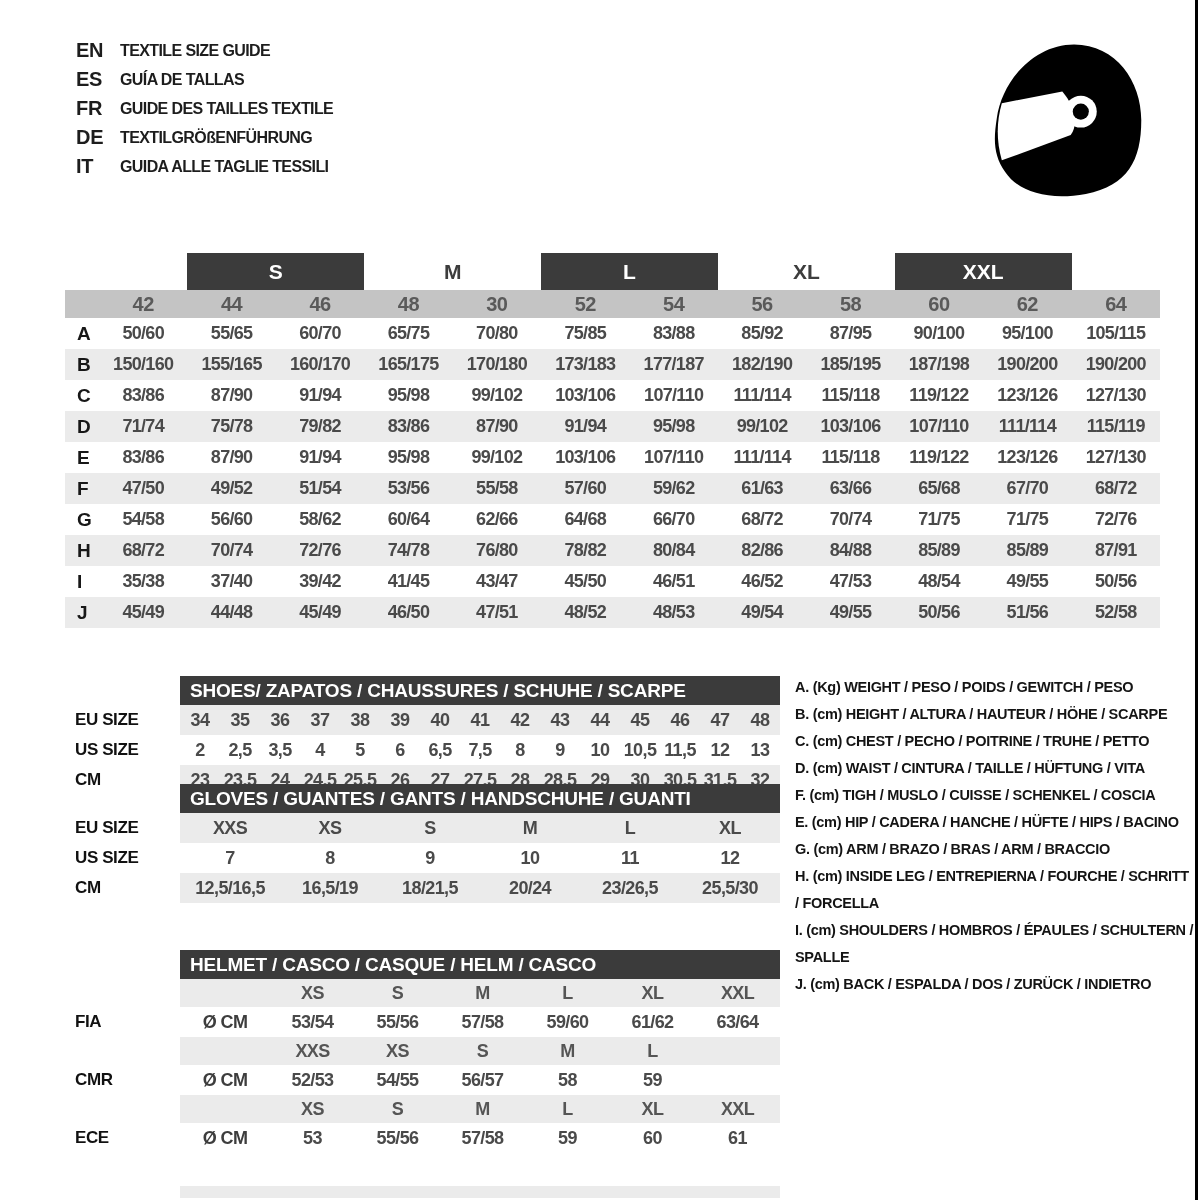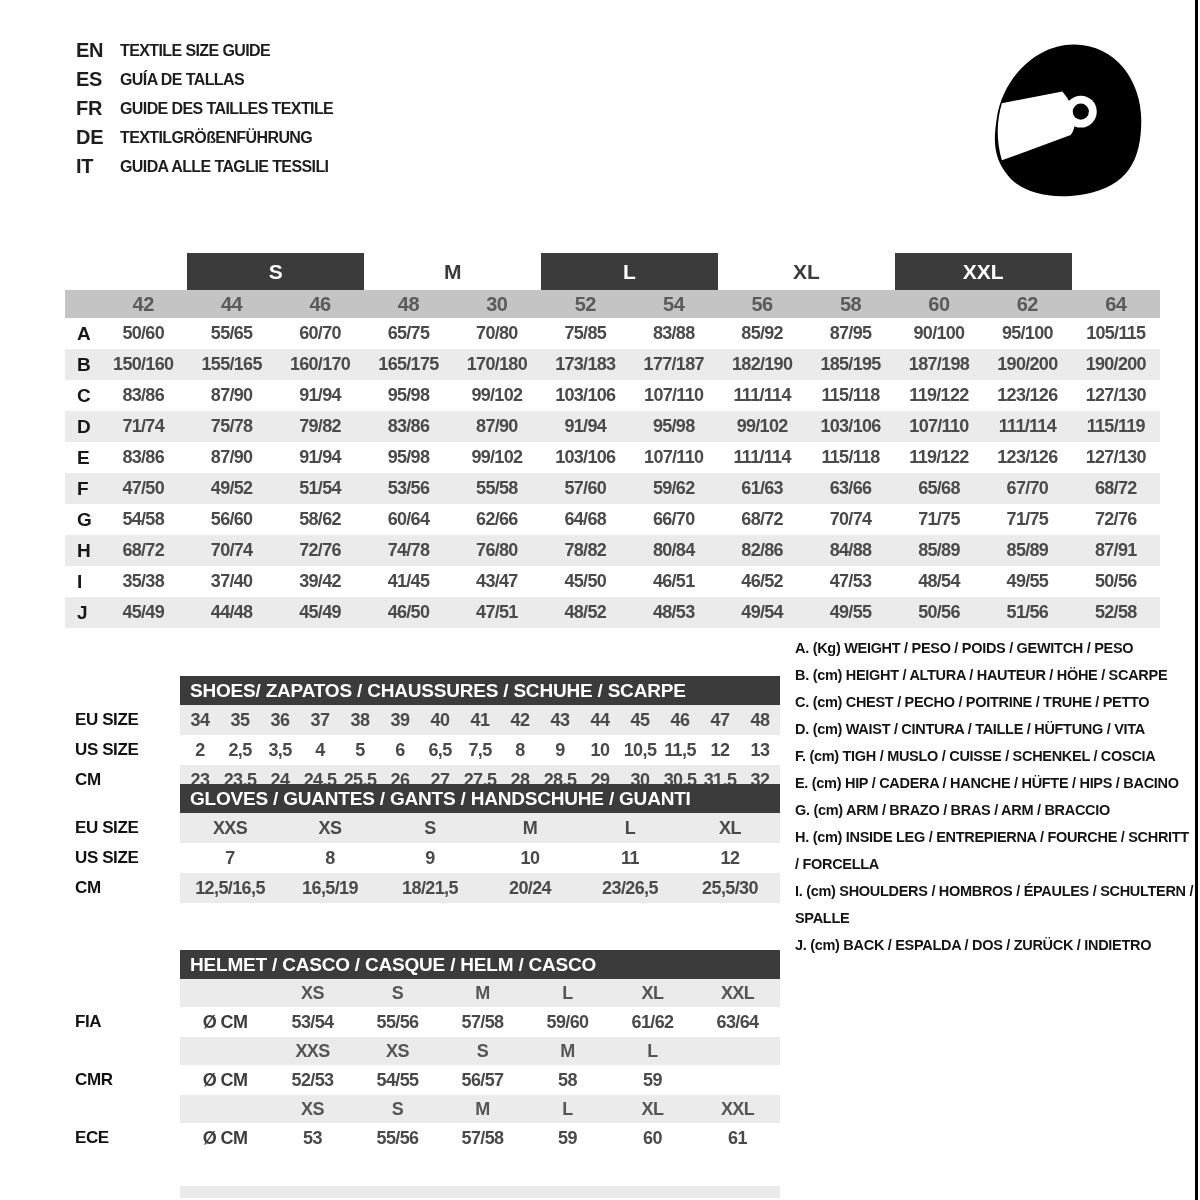--- a/index.html
+++ b/index.html
@@ -45,21 +45,21 @@
   .st-cells.cols15{grid-template-columns:repeat(15,1fr);}
   .st-cells.cols6{grid-template-columns:repeat(6,1fr);}
   .st-cells.helmet-cols{grid-template-columns:90px repeat(6,85px);}
   .st-cells.stripe{background:var(--stripe-bg,#ebebeb);}
   .st-cell{line-height:30px;text-align:center;font-weight:bold;font-size:18px;color:#4a4a4a;letter-spacing:-0.6px;}
   .st-cell.unit{color:#3d3d3d;}
   .helmet-size-row{height:28px;}
   .helmet-size-row .st-cell{line-height:28px;color:#555;}
 
   
-  .legend{position:absolute;left:795px;top:635px;width:400px;}
+  .legend{position:absolute;left:795px;top:674px;width:400px;}
   .legend-item{font-weight:bold;font-size:14.5px;line-height:27px;color:#141414;letter-spacing:-0.3px;}
 
   
   .right-edge-line{position:absolute;left:1195px;top:0;width:3px;height:1200px;background:#000;}
   .bottom-stripe{position:absolute;left:180px;top:1186px;width:600px;height:12px;
                  background:var(--stripe-bg,#ebebeb);}
 </style>
 </head>
 <body>
 

